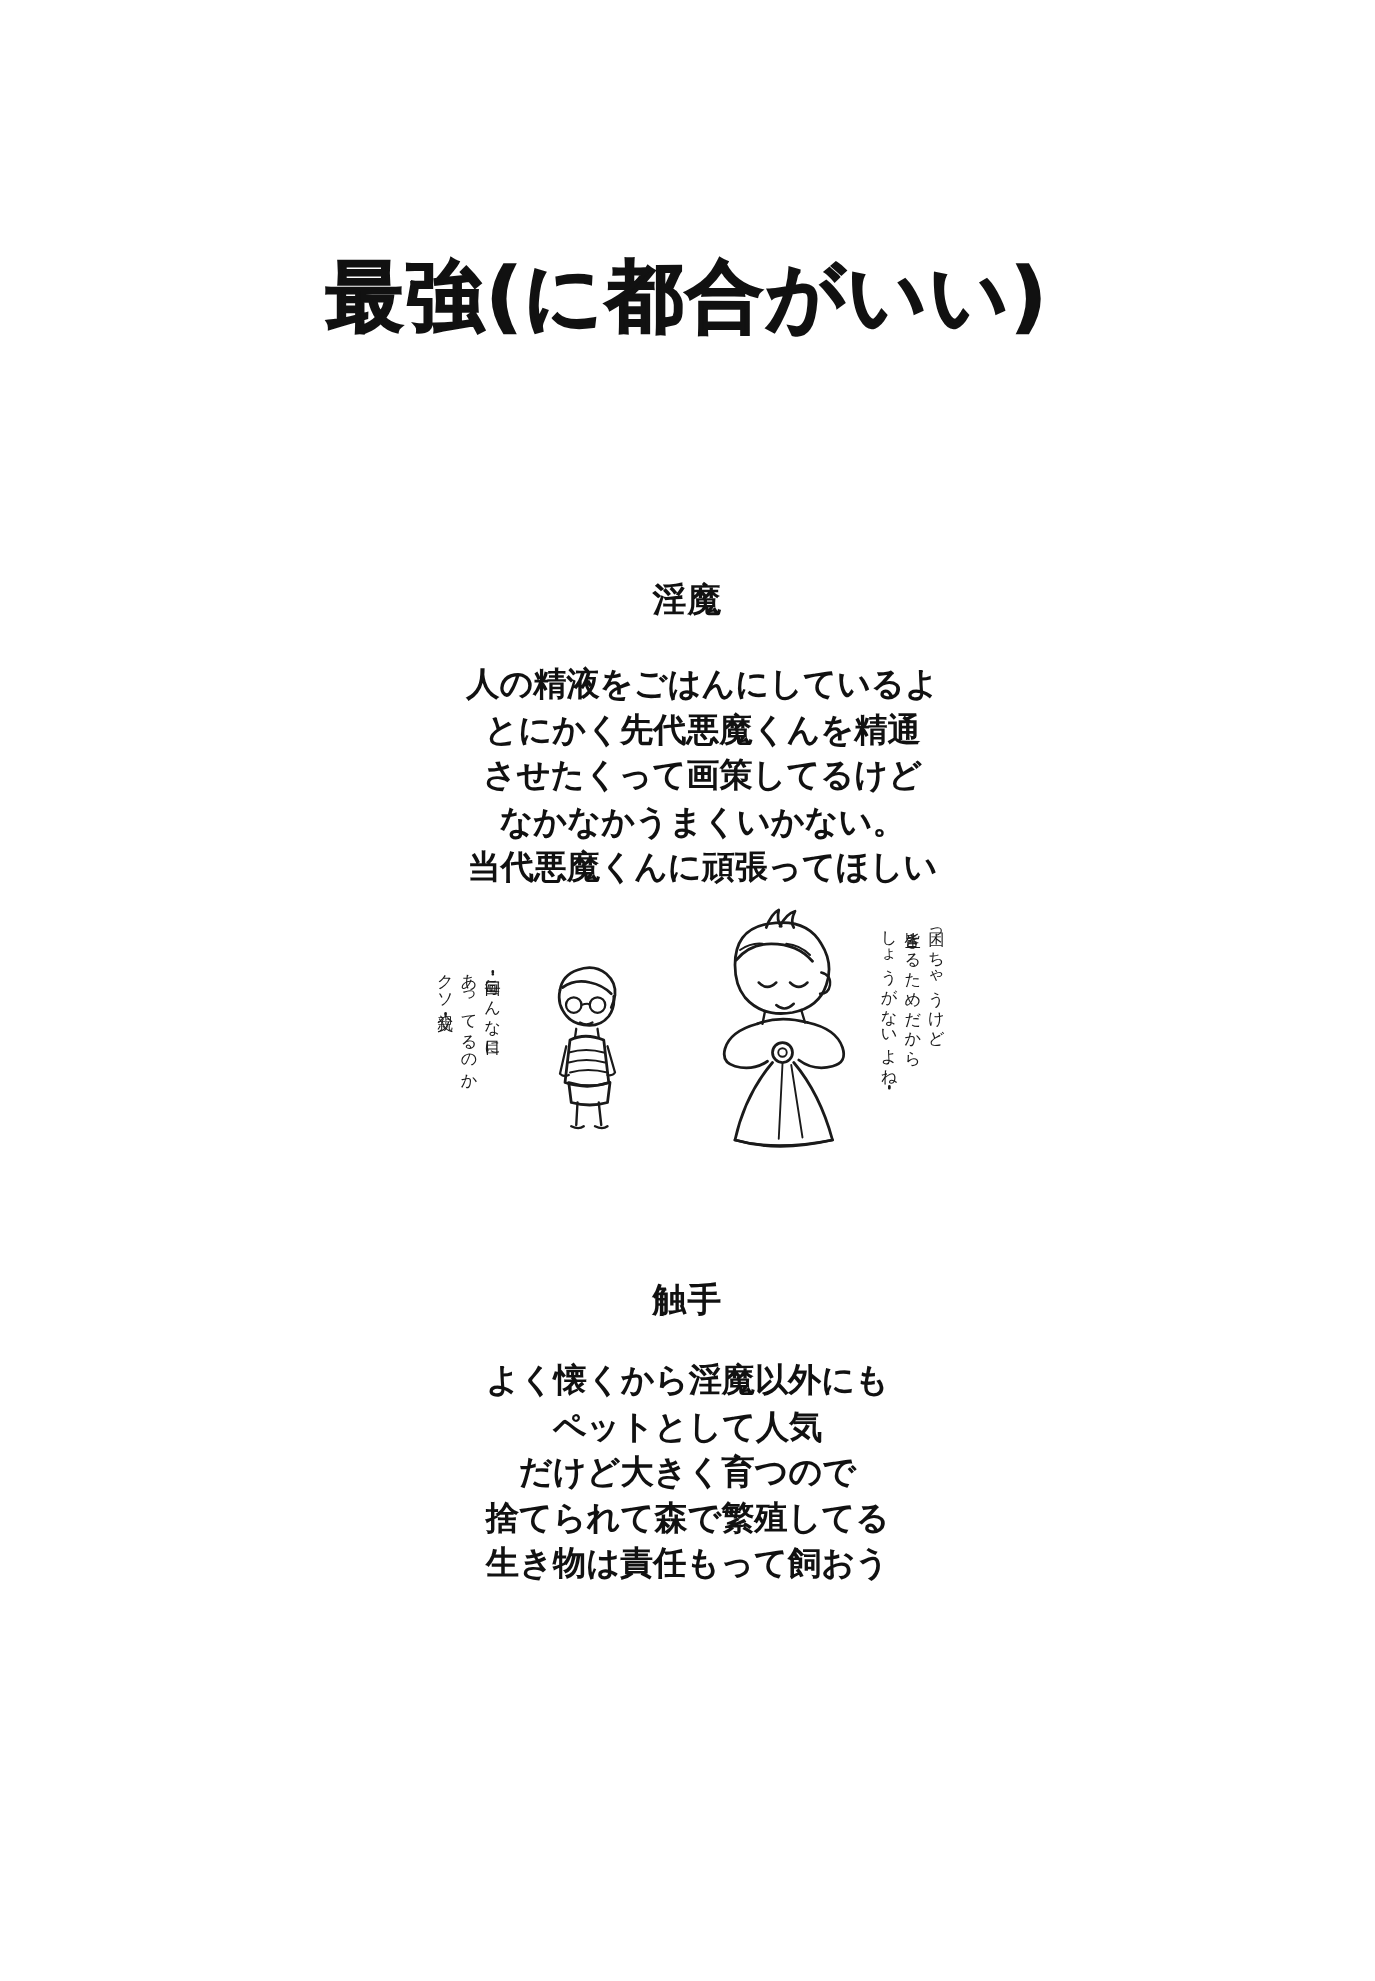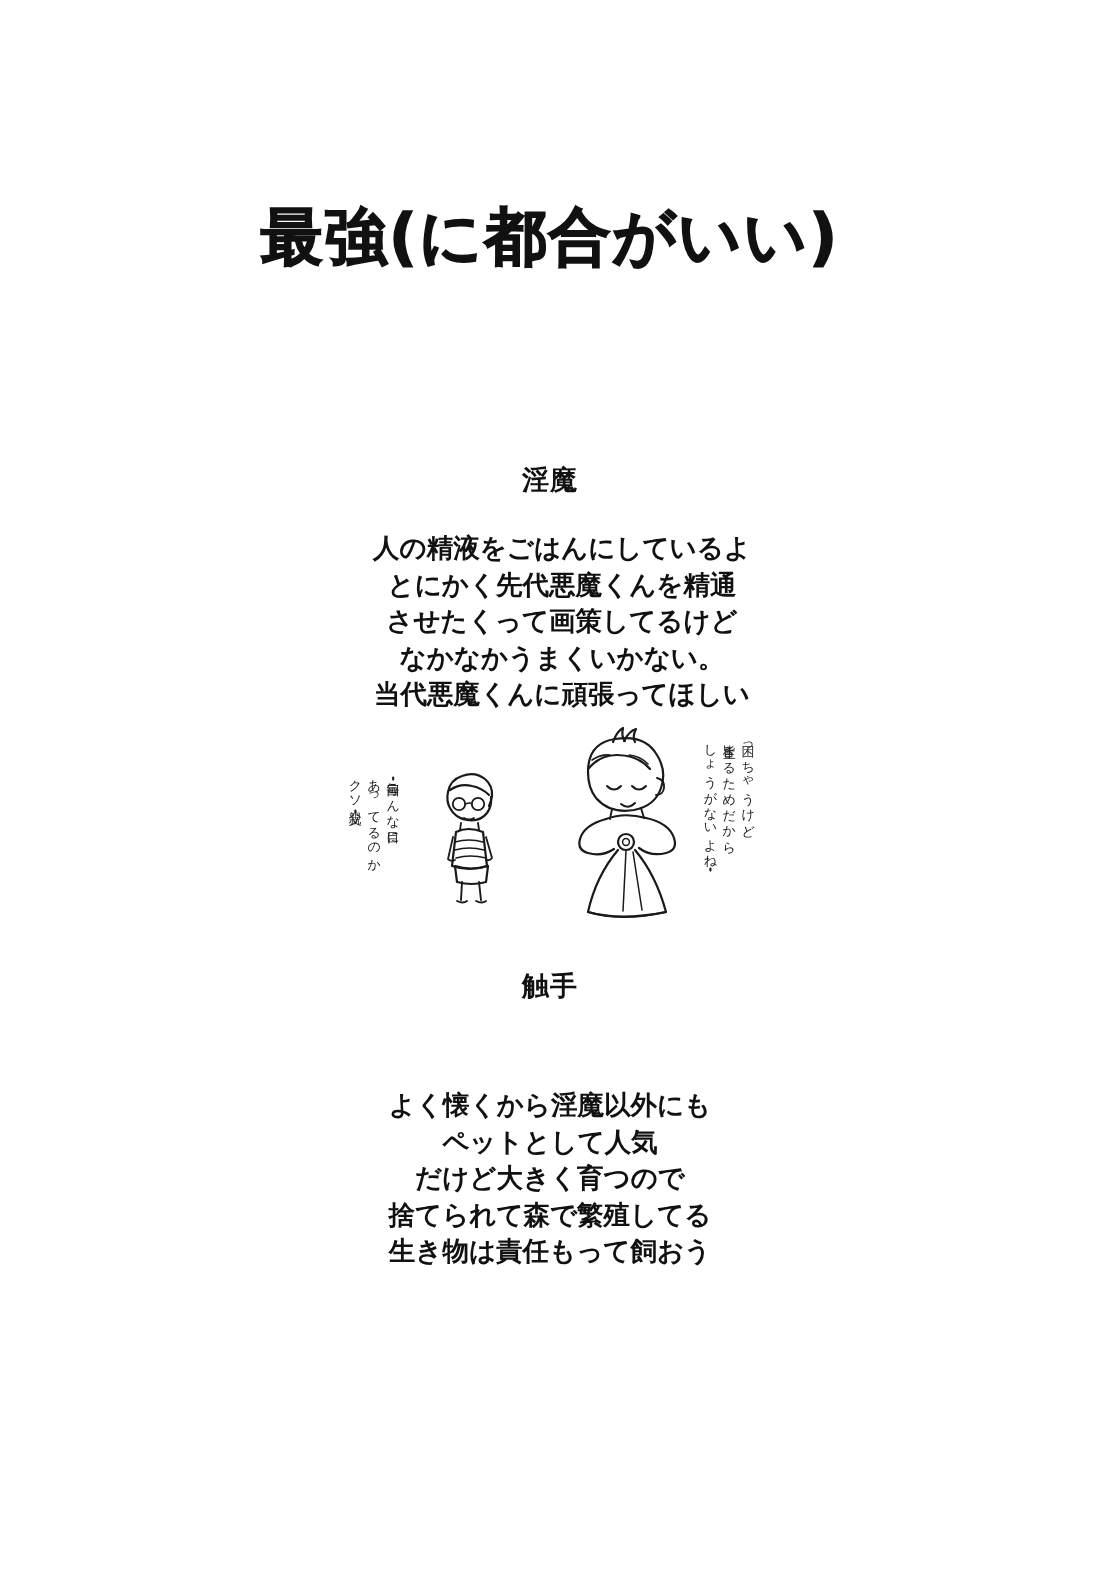--- a/index.html
+++ b/index.html
@@ -44,21 +44,21 @@
   .section-heading {
     position: absolute;
     width: 1100px;
     text-align: center;
     font-weight: bold;
     font-size: 27px;
     letter-spacing: 1px;
     color: #111111;
   }
   #heading-inma { top: 462px; font-family: Liberation Mono, monospace; }
-  #heading-shokushu { top: 968px; }
+  #heading-shokushu { top: 1022px; }
 
   
   .desc {
     position: absolute;
     width: 1100px;
     text-align: center;
     font-weight: bold;
     font-size: 26.5px;
     line-height: 1.38;
     color: #111111;

